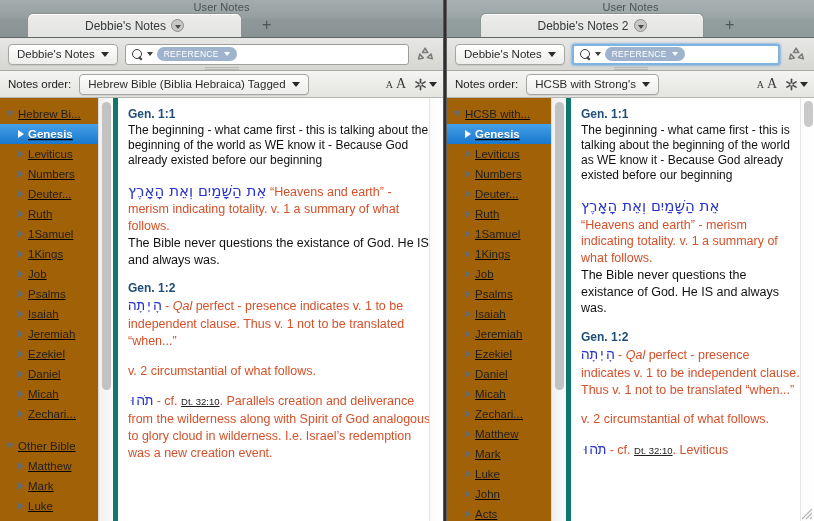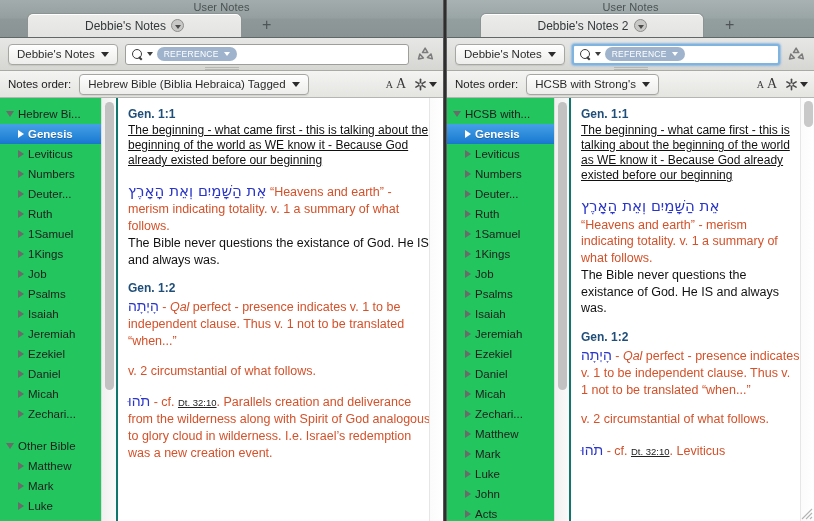--- a/index.html
+++ b/index.html
@@ -121,22 +121,22 @@
   .spacer { flex: 1 1 auto; }
   .fontsize { display:flex; align-items:baseline; gap:3px; color:#3a3a3a; }
   .fontsize .small { font-size: 10px; font-family:"Liberation Serif", serif; }
   .fontsize .big   { font-size: 14px; font-family:"Liberation Serif", serif; }
   .gear { display:flex; align-items:center; gap:2px; }
   .gear svg { display:block; }
 
   
   .body { flex: 1 1 auto; display: flex; min-height: 0; background:#fff; }
   .sidebar {
-    position: relative; flex: 0 0 auto; background: #22c55e;
-    border-right: 2px solid #0f766e; overflow: hidden;
+    position: relative; flex: 0 0 auto; background: #a16207;
+    border-right: 5px solid #0f766e; overflow: hidden; text-decoration: underline;
   }
   .panel.left  .sidebar { width: 118px; }
   .panel.right .sidebar { width: 124px; }
   .tree { padding: 6px 0 0 0; }
   .tree-row {
     display: flex; align-items: center; gap: 4px;
     height: 20px; padding-left: 6px; font-size: 11.5px; color: #1e1e1e;
     white-space: nowrap;
   }
   .tree-row.child { padding-left: 18px; }
@@ -153,26 +153,26 @@
   .sb-track { position: absolute; top: 0; right: 0; width: 15px; height: 100%;
     background: linear-gradient(to right,#f0f0f0,#fafafa); border-left: 1px solid #dcdcdc; }
   .sb-thumb { position: absolute; left: 3px; width: 9px; border-radius: 5px;
     background: #c2c2c2; }
 
   
   .notes { position: relative; flex: 1 1 auto; overflow: hidden; background: #fff; }
   .notes-inner { padding: 9px 12px 0 10px; }
   .panel.right .notes-inner { padding: 9px 14px 0 10px; }
   .verse-head { font-size: 12px; font-weight: bold; color: #1f4e79; margin: 0 0 2px 0; }
-  .p-black { font-size: 12px; color: #111; line-height: 1.26; margin: 0 0 0 0; text-decoration: underline; }
+  .p-black { font-size: 12px; color: #111; line-height: 1.26; margin: 0 0 0 0; }
   .p-red   { font-size: 12.5px; color: #d4512a; line-height: 1.34; margin: 0; }
   .heb { color: #2a35c9; font-size: 15px; direction: rtl; unicode-bidi: isolate;
     font-family: "DejaVu Sans", sans-serif; }
   .heb-small { color: #2a35c9; font-size: 14px; direction: rtl; unicode-bidi: isolate;
-    font-family: Liberation Sans, sans-serif; }
+    font-family: Liberation Mono, monospace; }
   .ital { font-style: italic; }
   .reflink { color:#222; font-size: 9.5px; text-decoration: underline; }
   .gap-l { height: 13px; }
 
   .notes-sb { position: absolute; top: 0; right: 0; width: 14px; height: 100%;
     background: linear-gradient(to right,#fbfbfb,#ffffff);
     border-left: 1px solid #e6e6e6; }
   .notes-sb .sb-thumb { background:#c9c9c9; left:3px; width:9px; }
 
   

